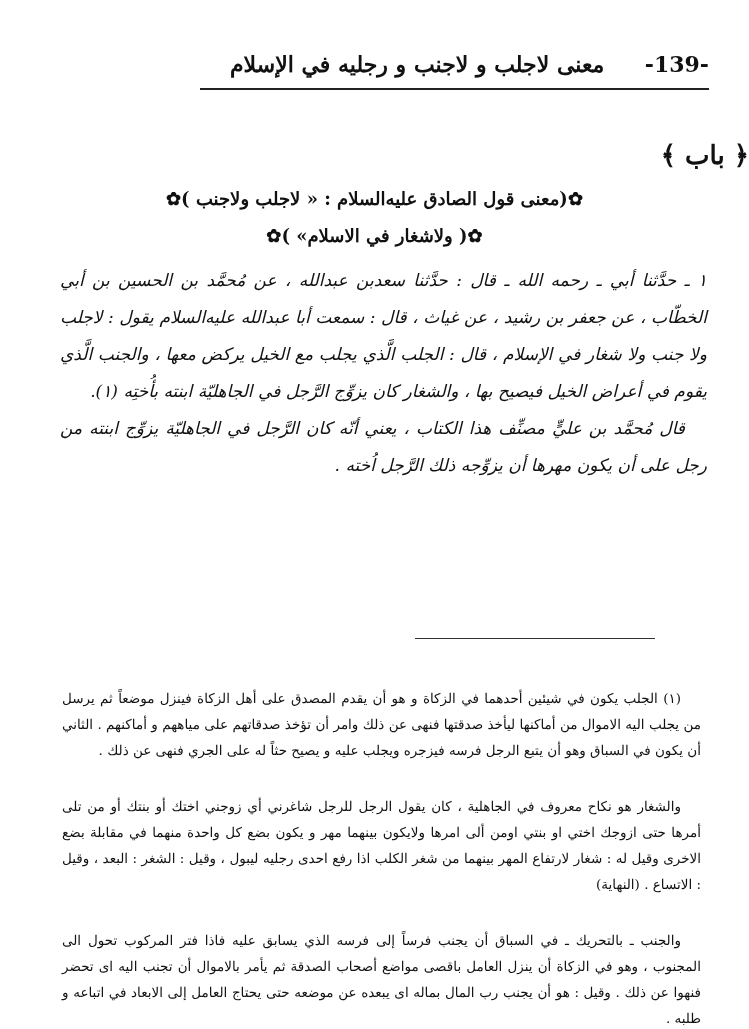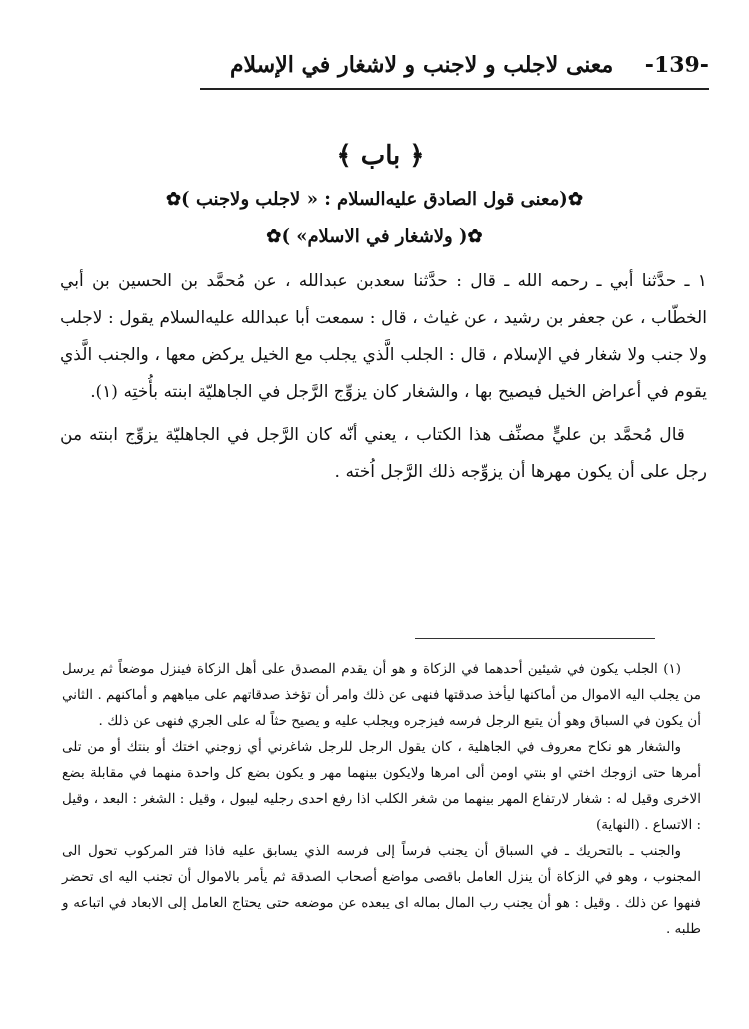--- a/index.html
+++ b/index.html
@@ -7,39 +7,39 @@
       width: 749px; height: 1029px; background: #ffffff; color: #111111;
       font-family: "DejaVu Serif", serif; position: relative; overflow: hidden;
     }
     .page { position: absolute; left: 0; top: 0; width: 749px; height: 1029px; direction: rtl; }
     .running-head {
       position: absolute; top: 44px; left: 230px; right: 40px; height: 40px;
       display: flex; justify-content: space-between; align-items: center;
       font-size: 22px; font-weight: bold;
     }
     .head-rule { position: absolute; top: 88px; left: 200px; right: 40px; height: 2px; background: #222; }
-    .bab { position: absolute; top: 140px; left: 12px; right: 0; text-align: center; font-size: 26px; font-weight: bold; }
+    .bab { position: absolute; top: 140px; left: 12px; right: 0; text-align: right; font-size: 26px; font-weight: bold; }
     .subtitle { position: absolute; left: 0; right: 0; text-align: center; font-size: 18px; font-weight: bold; }
     .sub1 { top: 188px; }
     .sub2 { top: 225px; }
-    .body-text { position: absolute; top: 262px; left: 60px; right: 42px; font-size: 17px; line-height: 37px; text-align: justify; }
+    .body-text { position: absolute; top: 262px; left: 60px; right: 42px; font-size: 17px; line-height: 37px; text-align: justify; font-style: italic; }
     .body-text p { margin: 0; }
-    .body-text p.indent { text-indent: 22px; margin-top: 6px; }
+    .body-text p.indent { text-indent: 22px; }
     .fn-rule { position: absolute; top: 638px; left: 415px; width: 240px; height: 1px; background: #333; }
     .footnotes { position: absolute; top: 655px; left: 62px; right: 48px; font-size: 13.5px; line-height: 26px; text-align: justify; }
     .footnotes p { margin: 0; }
-    .footnotes p.indent { text-indent: 20px; }
+    .footnotes p.indent { text-indent: 20px; margin-top: 30px; }
   </style>
 </head>
 <body>
 
 <div class="page">
   <div class="running-head">
     <span>-139-</span>
-    <span>معنى لاجلب و لاجنب و لاشغار في الإسلام</span>
+    <span>معنى لاجلب و لاجنب و رجليه في الإسلام</span>
   </div>
   <div class="head-rule"></div>
 
   <div class="bab">﴿ باب ﴾</div>
   <div class="subtitle sub1">✿(معنى قول الصادق عليه‌السلام : « لاجلب ولاجنب )✿</div>
   <div class="subtitle sub2">✿( ولاشغار في الاسلام» )✿</div>
 
   <div class="body-text">
     <p>١ ـ حدَّثنا أبي ـ رحمه الله ـ قال : حدَّثنا سعدبن عبدالله ، عن مُحمَّد بن الحسين بن أبي الخطّاب ، عن جعفر بن رشيد ، عن غياث ، قال : سمعت أبا عبدالله عليه‌السلام يقول : لاجلب ولا جنب ولا شغار في الإسلام ، قال : الجلب الَّذي يجلب مع الخيل يركض معها ، والجنب الَّذي يقوم في أعراض الخيل فيصيح بها ، والشغار كان يزوِّج الرَّجل في الجاهليّة ابنته بأُختِه (١).</p>
     <p class="indent">قال مُحمَّد بن عليٍّ مصنِّف هذا الكتاب ، يعني أنّه كان الرَّجل في الجاهليّة يزوِّج ابنته من رجل على أن يكون مهرها أن يزوِّجه ذلك الرَّجل اُخته .</p>

